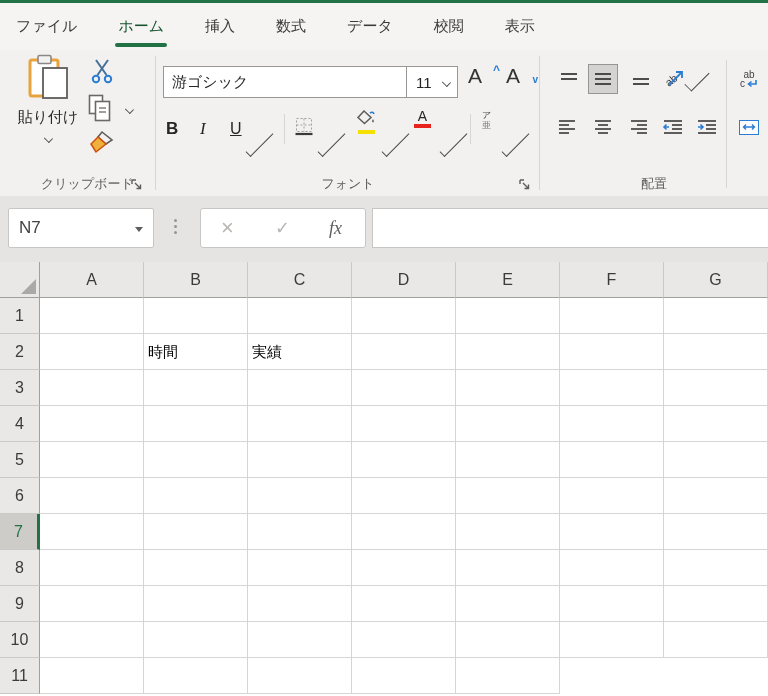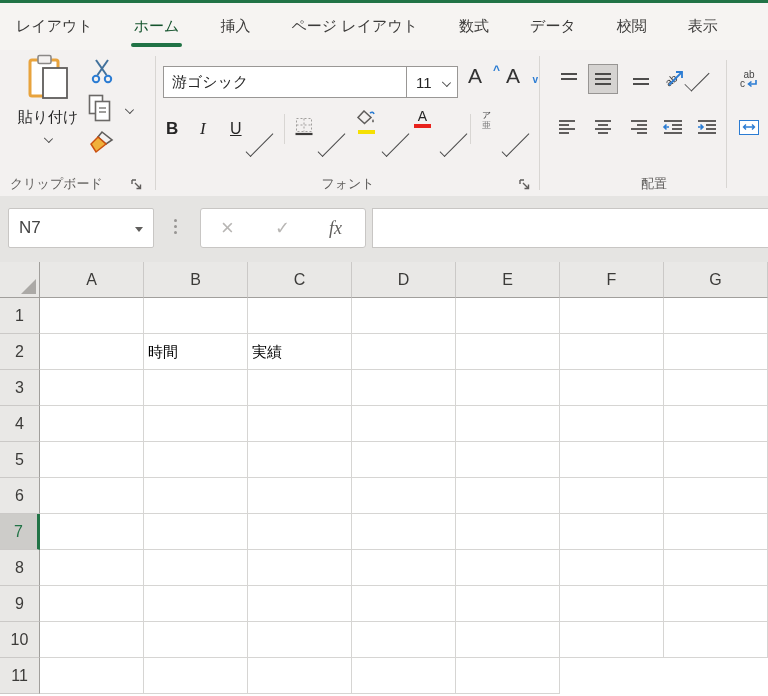--- a/index.html
+++ b/index.html
@@ -95,24 +95,23 @@
   .cell { border-right:1px solid #d6d5d3; border-bottom:1px solid #d6d5d3; background:#fff; font-size:15px; color:#000; padding:0 4px; line-height:35px; white-space:nowrap; overflow:visible; cursor:cell; }
 </style>
 </head>
 <body>
 
 <div class="stage">
 
   <div class="top-strip"></div>
 
   <nav class="tabs-row">
-      <div class="tab">レイアウト</div>
+      <div class="tab">ファイル</div>
       <div class="tab active">ホーム</div>
       <div class="tab">挿入</div>
-      <div class="tab">ページ レイアウト</div>
       <div class="tab">数式</div>
       <div class="tab">データ</div>
       <div class="tab">校閲</div>
       <div class="tab">表示</div>
     </nav>
 
   <div class="ribbon">
 
     <div class="grp grp-clip">
       <div class="paste-btn">
@@ -148,21 +147,21 @@
       </div>
       <span class="small-btn chev copy-chev"></span>
       <div class="small-btn painter-btn">
         <span>
           <svg width="28" height="26" viewBox="0 0 28 26">
             <path d="M14 2 L24 10 L18 14 L10 7 Z" fill="none" stroke="#5f5d5b" stroke-width="1.6"></path>
             <path d="M10 7 L18 14 L8 22 L3 14 Z" fill="#f0b13c" stroke="#ca5010" stroke-width="1.5"></path>
           </svg>
         </span>
       </div>
-      <span class="grp-label" style="text-align:left; padding-left:10px;">クリップボード</span>
+      <span class="grp-label" style="text-align:left; padding-left:20px;margin-left:21px;">クリップボード</span>
       <span class="launcher" style="left:130px;">
         <svg width="13" height="13" viewBox="0 0 13 13">
           <path d="M2 2 H6 M2 2 V6" stroke="#5f5d5b" stroke-width="1.4" fill="none"></path>
           <path d="M5 5 L10.5 10.5 M10.5 6.5 V10.5 H6.5" stroke="#5f5d5b" stroke-width="1.4" fill="none"></path>
         </svg>
       </span>
     </div>
 
     <div class="grp grp-font">
       <div class="combo font-name">

